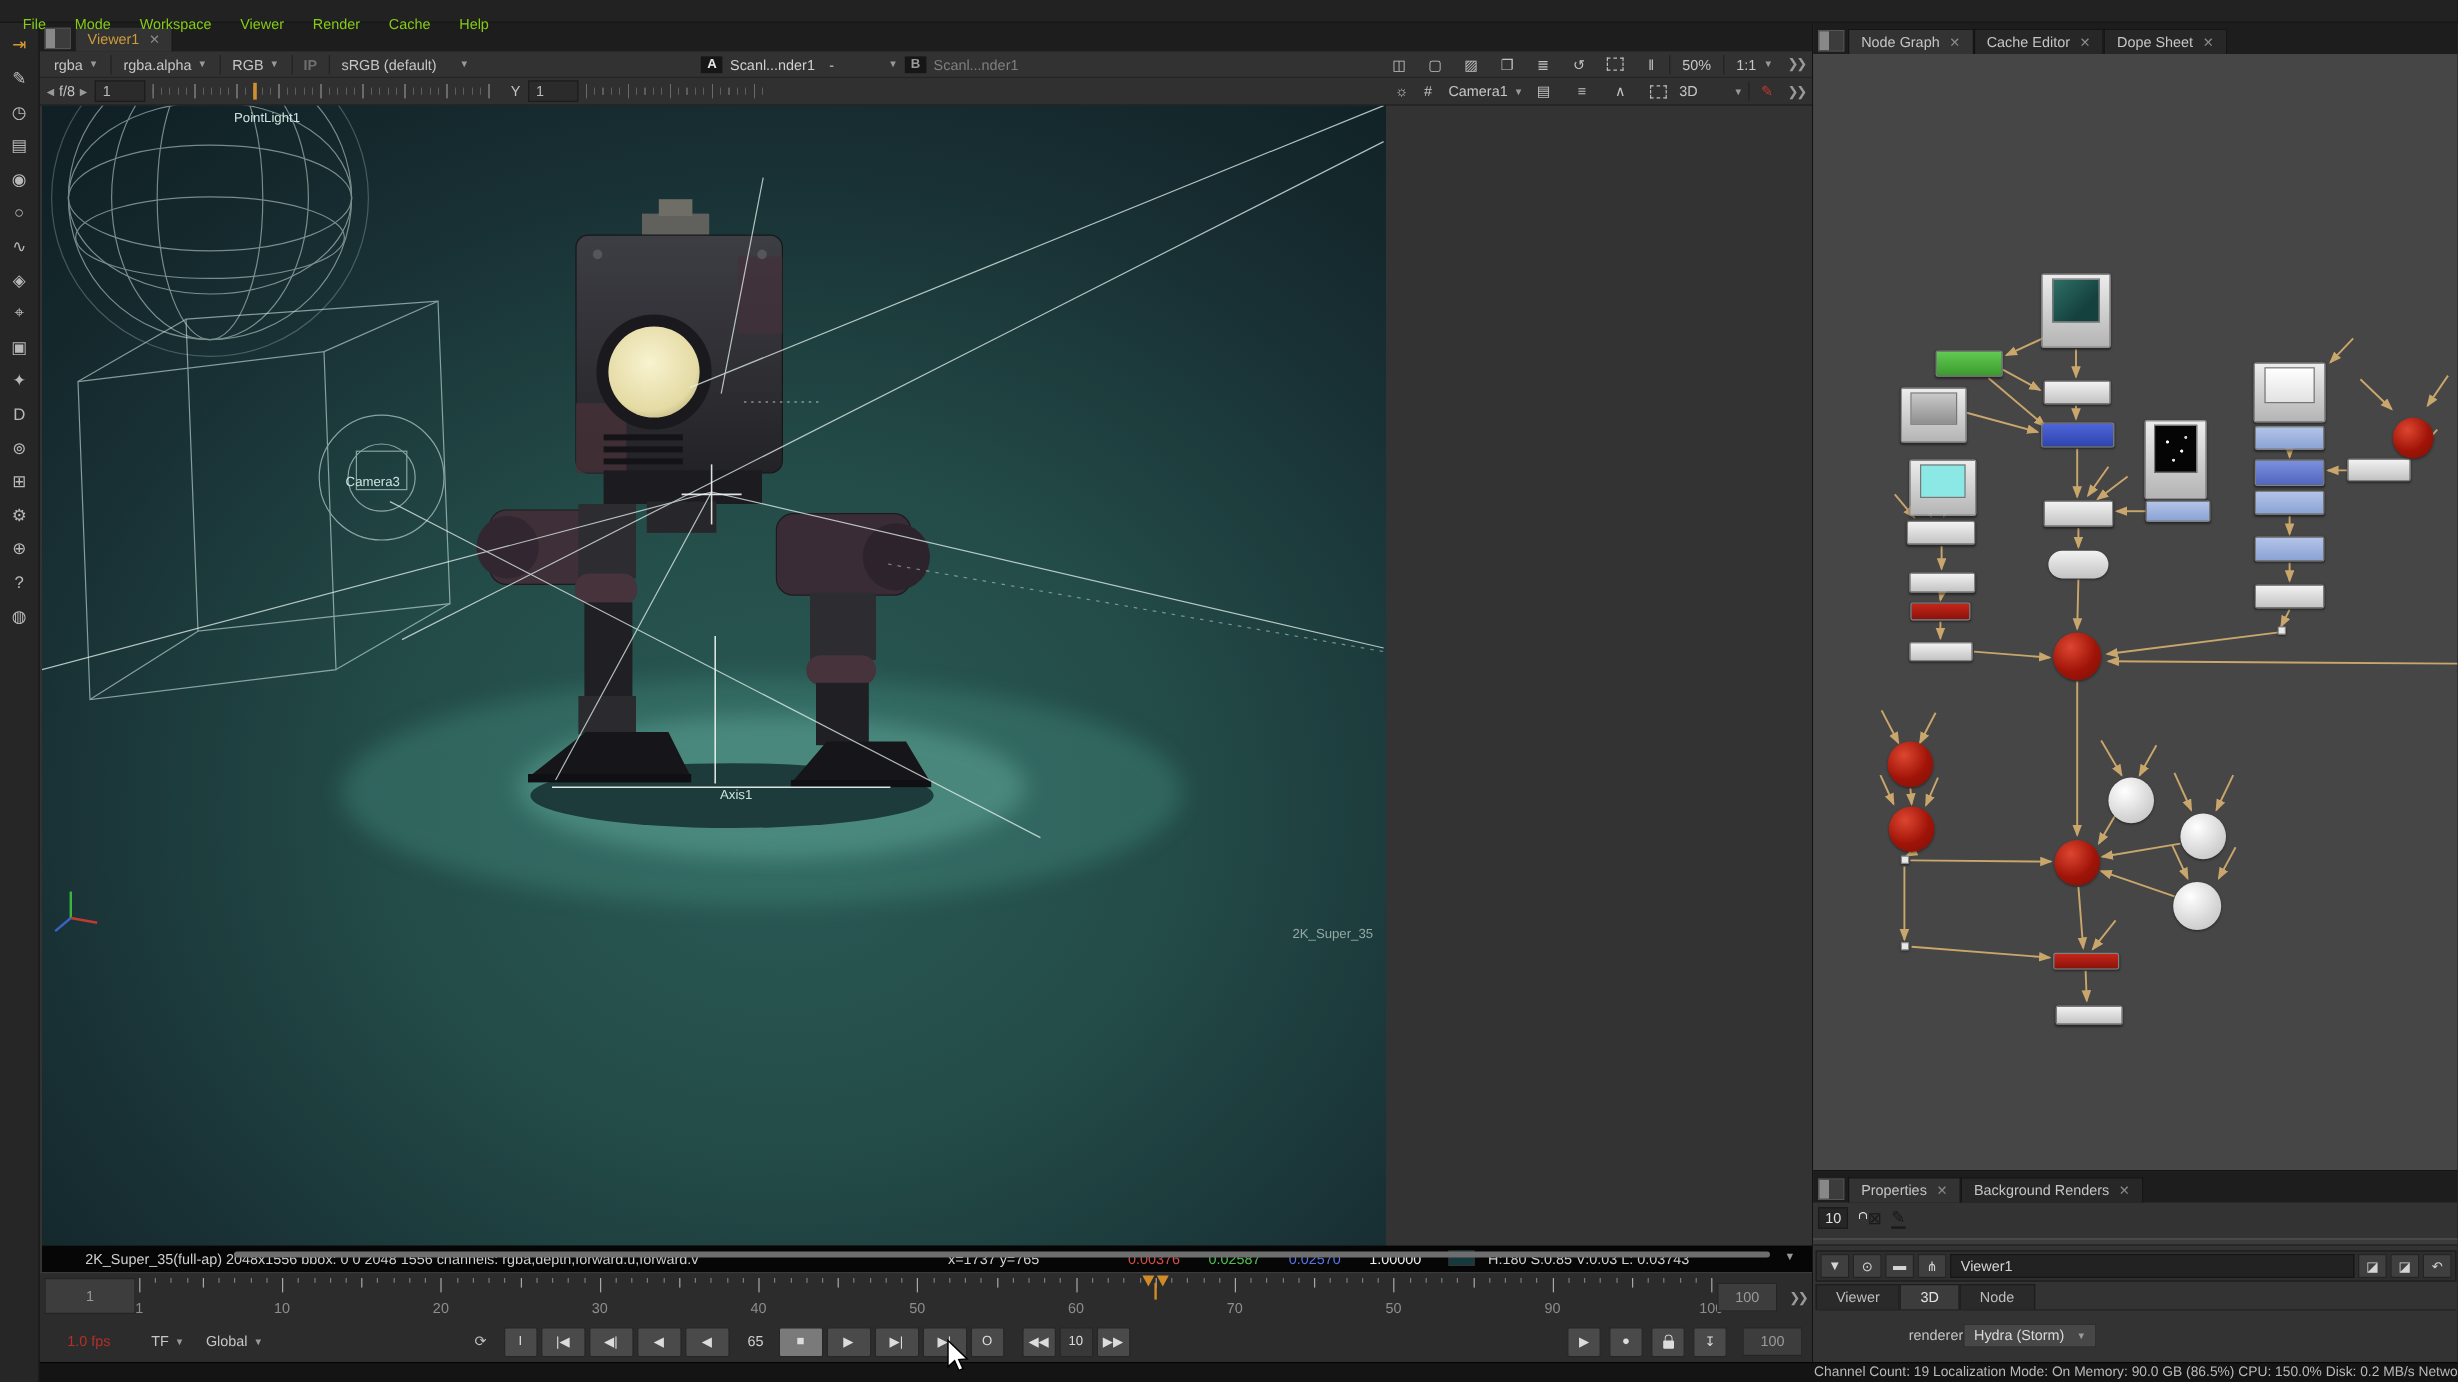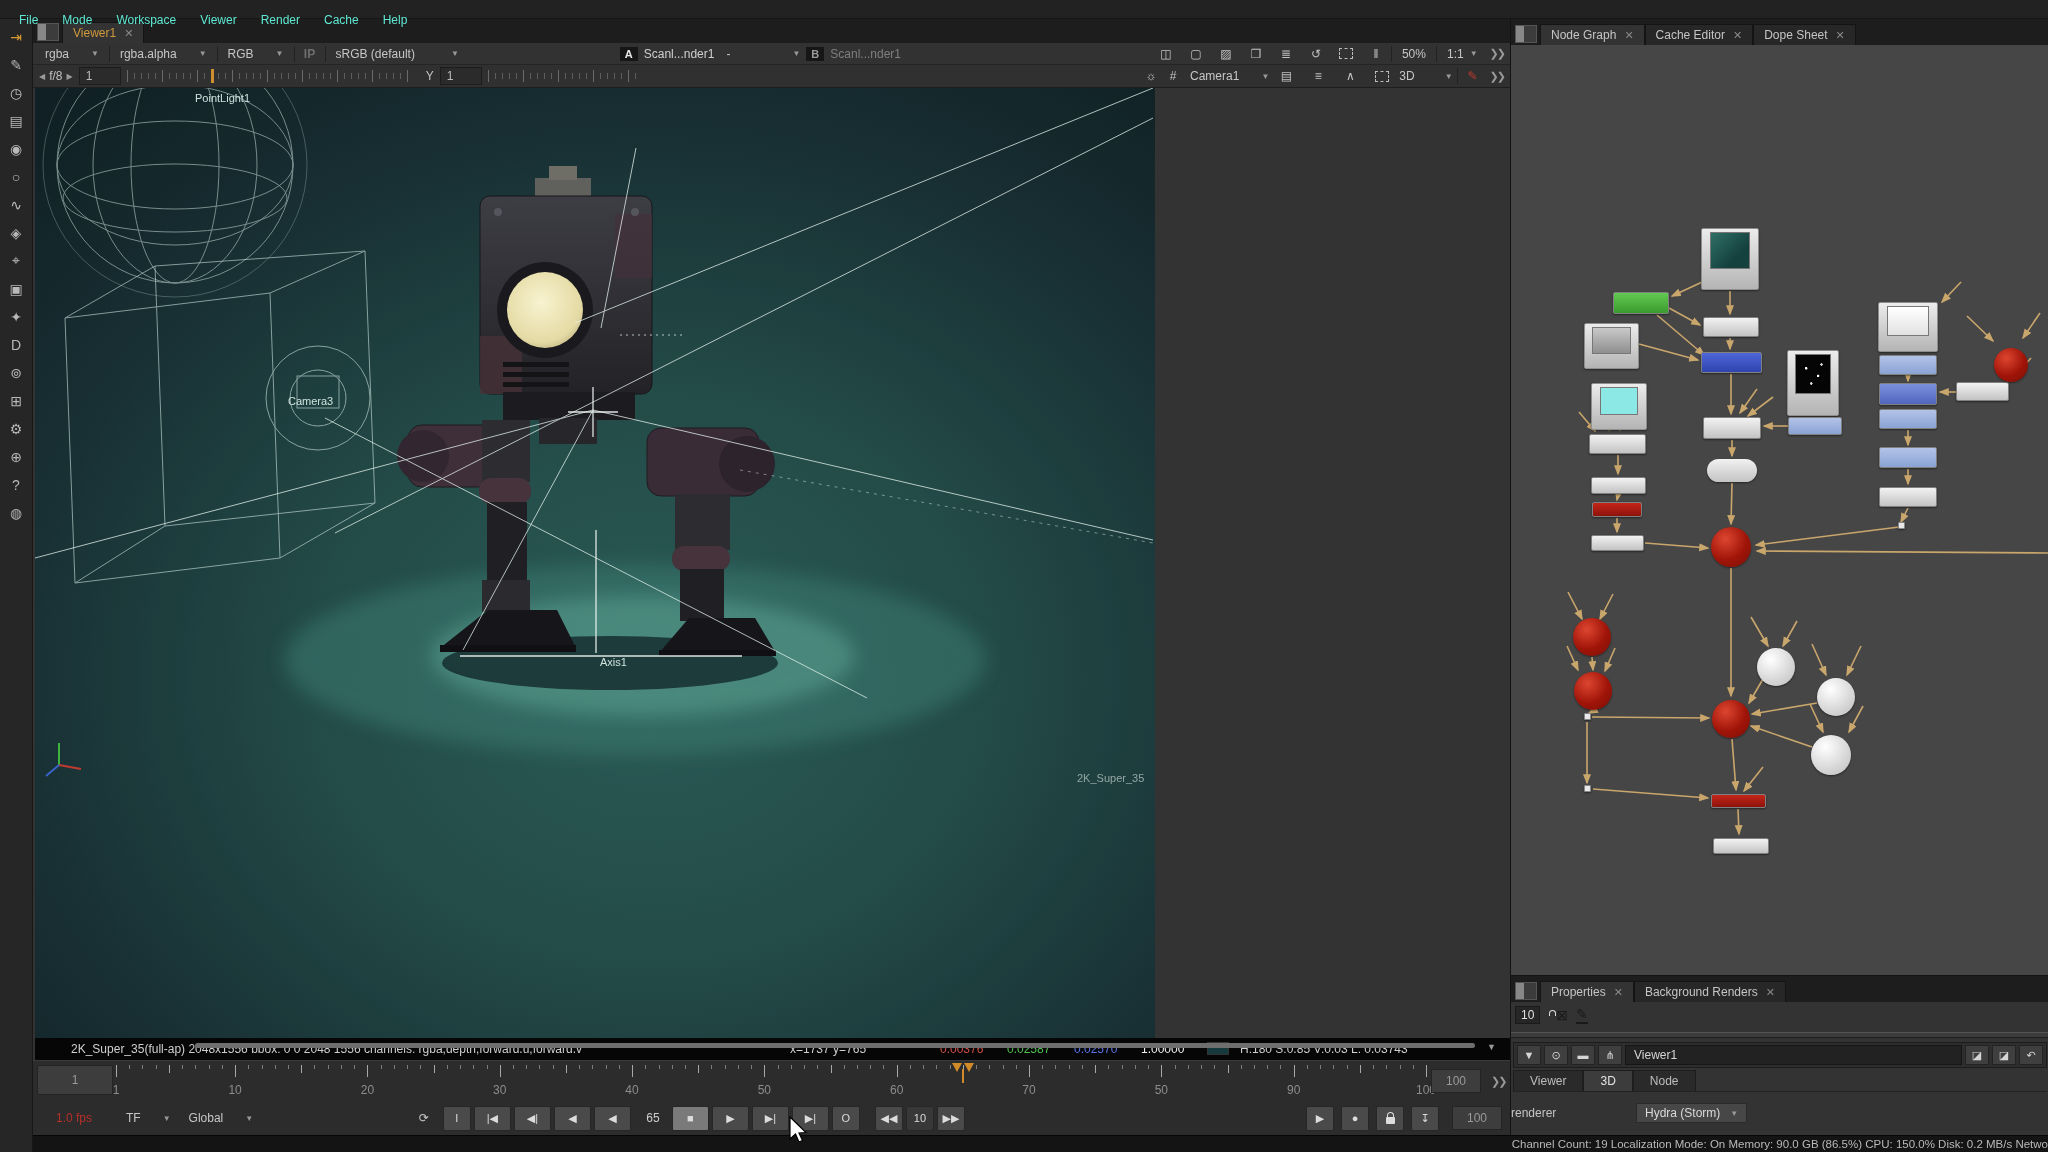--- a/index.html
+++ b/index.html
@@ -5,29 +5,29 @@
   * { margin:0; padding:0; box-sizing:border-box; }
   html,body { background:#111; }
   .app {
     position:relative; width:2048px; height:1152px; overflow:hidden;
     background:#262626; font-family:"Liberation Sans", sans-serif;
     color:#c8c8c8; font-size:12px; -webkit-font-smoothing:antialiased;
   }
   
   .menubar { position:absolute; left:0; top:0; width:2048px; height:19px;
     background:#222; border-bottom:1px solid #161616; display:flex; align-items:center; padding-left:8px; gap:2px; z-index:30;}
-  .menu-item { padding:2px 11px; color:#5eead4; font-size:12px; cursor:default;margin-top:22px; }
+  .menu-item { padding:2px 11px; color:#84cc16; font-size:12px; cursor:default;margin-top:22px; }
   
   .left-toolbar { position:absolute; left:0; top:19px; width:33px; height:1133px;
     background:#262626; border-right:1px solid #171717; display:flex; flex-direction:column; align-items:center; padding-top:8px; gap:9px; z-index:20;}
   .tool-icon { width:24px; height:19px; display:flex; align-items:center; justify-content:center;
     color:#b8b8b8; font-size:14px; }
   .tool-icon.first { color:#d69a33; }
   
-  .dd { display:inline-flex; align-items:center; gap:22px; padding:1px 6px; color:#c6c6c6; }
+  .dd { display:inline-flex; align-items:center; gap:5px; padding:1px 6px; color:#c6c6c6; }
   .caret { font-size:8px; color:#999; }
   .valbox { background:#2b2b2b; border:1px solid #1c1c1c; color:#bbb; padding:1px 6px; min-width:42px; height:18px; display:inline-flex; align-items:center;}
   .icobtn { width:22px; height:18px; display:inline-flex; align-items:center; justify-content:center; color:#c2c2c2; font-size:12px; }
   .sep-v { width:1px; height:16px; background:#222; margin:0 4px; }
   .close-x { color:#8a8a8a; font-size:11px; margin-left:8px; }
   
   .viewer-panel { position:absolute; left:33px; top:19px; width:1477px; height:1041px; background:#333; }
   .vtabbar { position:absolute; left:0; top:0; width:100%; height:24px; background:#1d1d1d; display:flex; align-items:flex-end; }
   .panel-icon { width:22px; height:18px; margin:0 3px 2px 4px; background:linear-gradient(90deg,#888 0 40%,#3c3c3c 40%); border:1px solid #555; }
   .tab { height:21px; display:flex; align-items:center; padding:0 10px; background:#333; border:1px solid #141414; border-bottom:none; font-size:12px; }
@@ -106,21 +106,21 @@
   .pnum { background:#262626; border:1px solid #1a1a1a; color:#e0e0e0; padding:0 5px; height:18px; display:flex; align-items:center; font-size:12px; }
   .pico { color:#191919; font-size:14px; }
   .groove { position:absolute; left:0; top:56px; width:100%; height:6px; background:#3c3c3c; border-top:1px solid #555; border-bottom:1px solid #1d1d1d; }
   .nodehdr { position:absolute; left:2px; top:66px; width:534px; height:26px; background:#2e2e2e; border:1px solid #1c1c1c; display:flex; align-items:center; gap:3px; padding:0 3px; }
   .nh-btn { width:24px; height:20px; background:#3f3f3f; border:1px solid #232323; display:inline-flex; align-items:center; justify-content:center; color:#d5d5d5; font-size:11px; }
   .nh-title { flex:1 1 auto; height:20px; background:#222; border:1px solid #161616; color:#d5d5d5; display:flex; align-items:center; padding-left:8px; }
   .ptabs { position:absolute; left:2px; top:92px; width:534px; height:24px; display:flex; align-items:flex-end; border-bottom:1px solid #222; }
   .ptab { padding:3px 16px; background:#2a2a2a; border:1px solid #1d1d1d; border-bottom:none; color:#bdbdbd; font-size:12px; }
   .ptab.on { background:#3c3c3c; color:#e4e4e4; }
   .rendrow { position:absolute; left:0; top:122px; width:100%; height:30px; display:flex; align-items:center; }
-  .rendlbl { width:125px; text-align:left; color:#c4c4c4; padding-right:11px; }
+  .rendlbl { width:125px; text-align:right; color:#c4c4c4; padding-right:0; }
   .renddd { background:#474747; border:1px solid #2a2a2a; color:#dadada; padding:2px 8px; display:inline-flex; gap:10px; align-items:center; }
   
   .statusbar { position:absolute; left:0; top:1135px; width:2048px; height:17px; background:#141414; border-top:1px solid #060606; overflow:hidden; }
   .statusbar span { position:absolute; right:0px; top:2px; white-space:nowrap; color:#b9b9b9; font-size:11.5px; }
   
   .cursor { position:absolute; z-index:99; }
   .edge { fill:none; stroke:#c9a66c; stroke-width:1.6; }
 </style>
 </head>
 <body>

